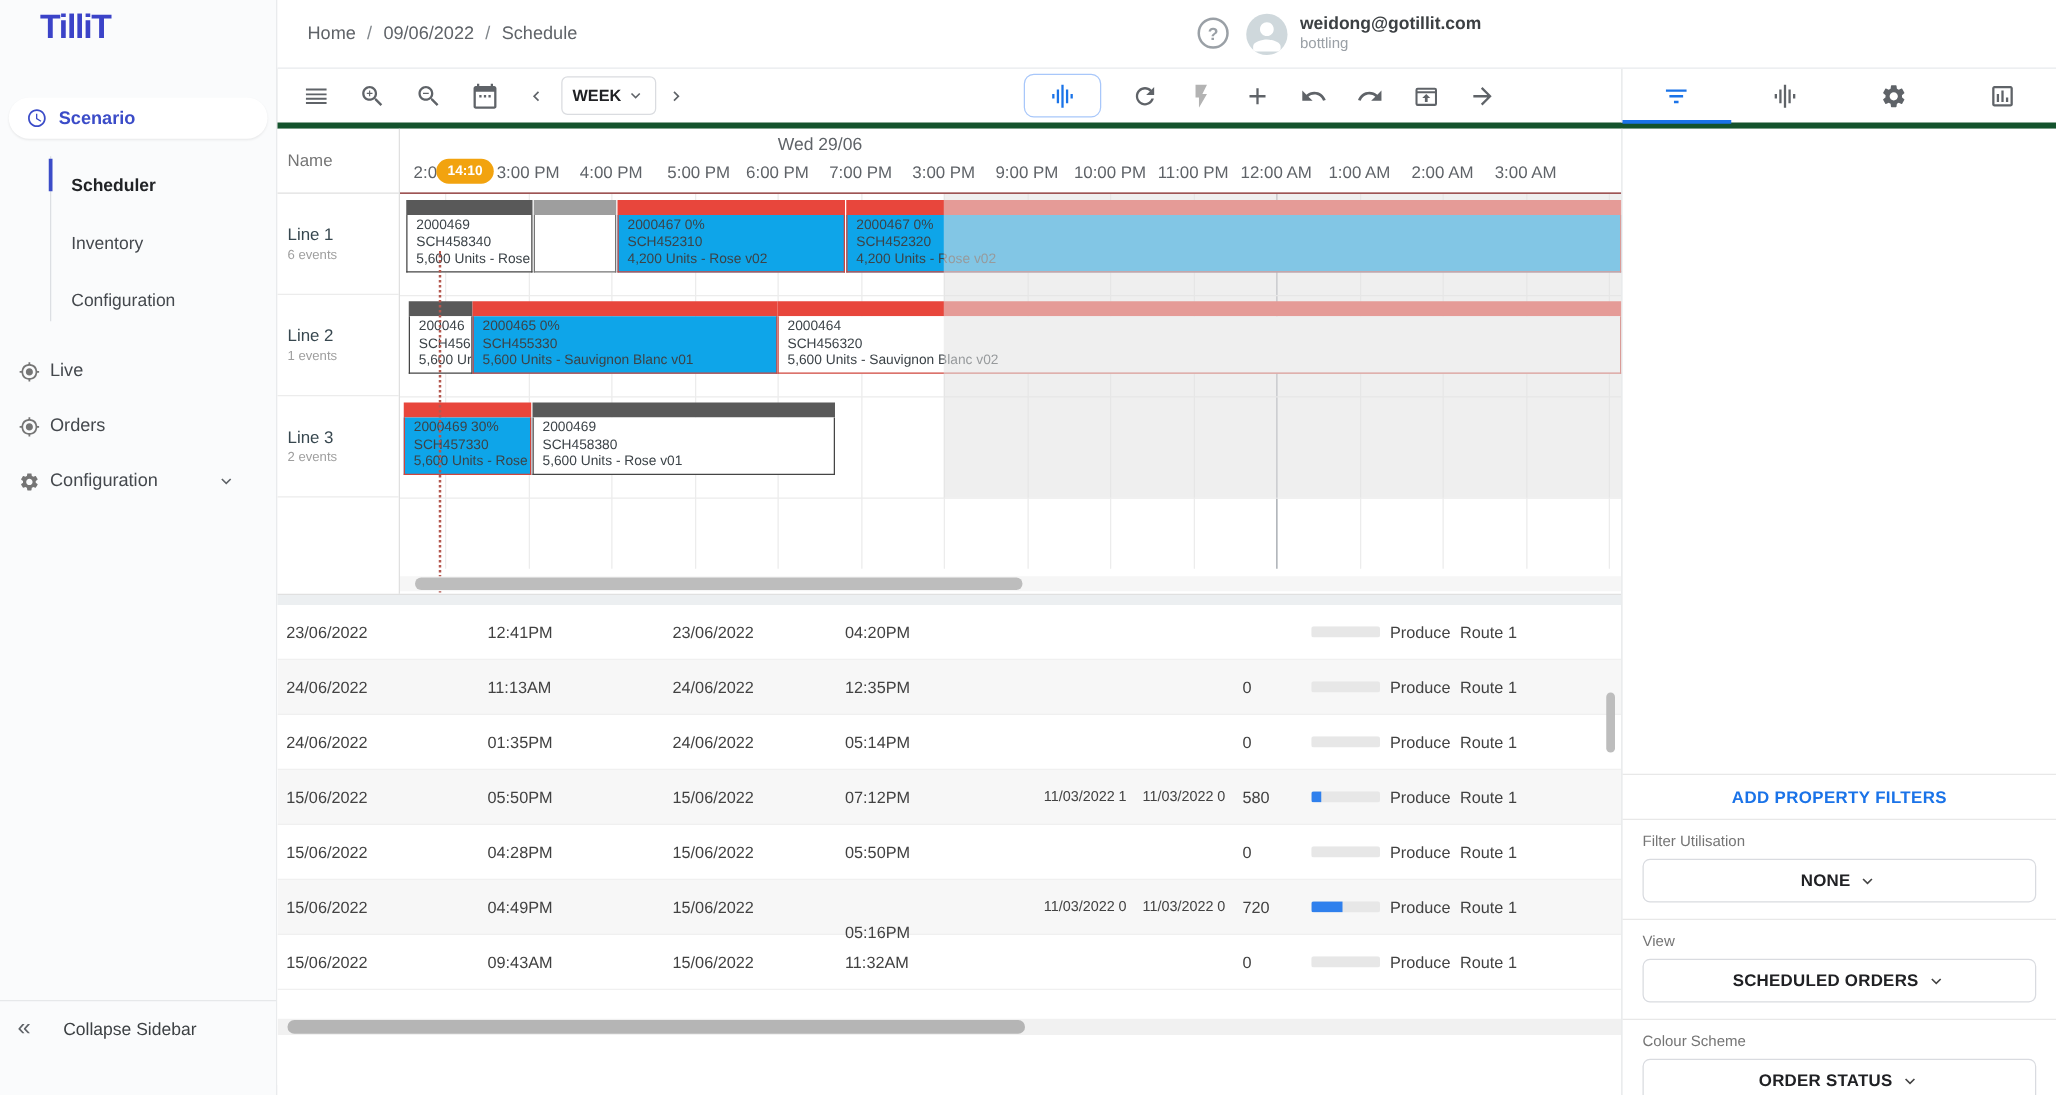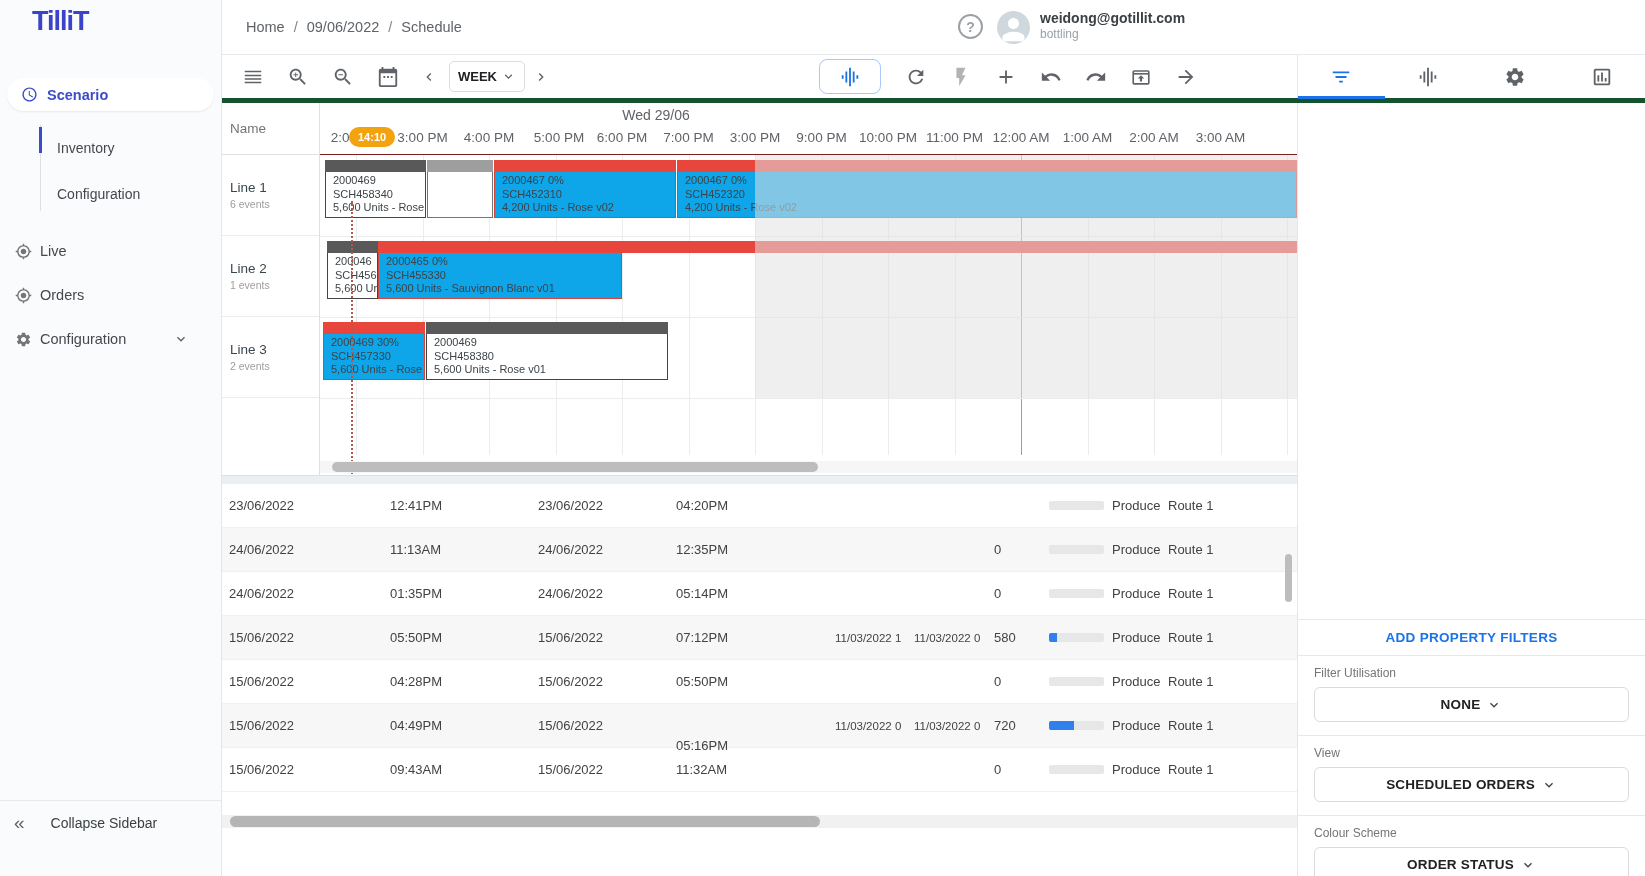--- a/index.html
+++ b/index.html
@@ -134,20 +134,21 @@
         <span class="ic">
           <svg viewBox="0 0 24 24">
               <path fill="#3b4cc8" d="M11.99 2C6.47 2 2 6.48 2 12s4.47 10 9.99 10C17.52 22 22 17.52 22 12S17.52 2 11.99 2zM12 20c-4.42 0-8-3.58-8-8s3.58-8 8-8 8 3.58 8 8-3.58 8-8 8zm.5-13H11v6l5.25 3.15.75-1.23-4.5-2.67z"></path>
             </svg>
         </span>
         <span class="lbl">Scenario</span>
       </div>
       <div class="subnav">
         <div class="tree"></div>
         <div class="active-bar"></div>
+        <div class="sub-item active">Scheduler</div>
         <div class="sub-item">Inventory</div>
         <div class="sub-item">Configuration</div>
       </div>
       <div style="height:12px"></div>
       <div class="nav-item">
         <span class="ic">
           <svg viewBox="0 0 24 24">
               <path fill="#757575" d="M12 8c-2.21 0-4 1.79-4 4s1.79 4 4 4 4-1.79 4-4-1.79-4-4-4zm8.94 3A8.994 8.994 0 0 0 13 3.06V1h-2v2.06A8.994 8.994 0 0 0 3.06 11H1v2h2.06A8.994 8.994 0 0 0 11 20.94V23h2v-2.06A8.994 8.994 0 0 0 20.94 13H23v-2h-2.06zM12 19c-3.87 0-7-3.13-7-7s3.13-7 7-7 7 3.13 7 7-3.13 7-7 7z"></path>
             </svg>
         </span>
@@ -404,20 +405,25 @@
                 <div class="bar red" style="left: 58px; width: 244px; top: 86px;">
                   <div class="bar-head"></div>
                   <div class="bar-body gray">
                     <div class="bl">2000465 0%</div>
                     <div class="bl">SCH455330</div>
                     <div class="bl">5,600 Units - Sauvignon Blanc v01</div>
                   </div>
                 </div>
                 <div class="bar red" style="left: 302px; width: 675px; top: 86px;">
                   <div class="bar-head"></div>
+                  <div class="bar-body white">
+                    <div class="bl">2000464</div>
+                    <div class="bl">SCH456320</div>
+                    <div class="bl">5,600 Units - Sauvignon Blanc v02</div>
+                  </div>
                 </div>
                 <div class="bar red" style="left: 3px; width: 102px; top: 167px;">
                   <div class="bar-head"></div>
                   <div class="bar-body gray">
                     <div class="bl">2000469 30%</div>
                     <div class="bl">SCH457330</div>
                     <div class="bl">5,600 Units - Rose</div>
                   </div>
                 </div>
                 <div class="bar dark" style="left: 106px; width: 242px; top: 167px;">

